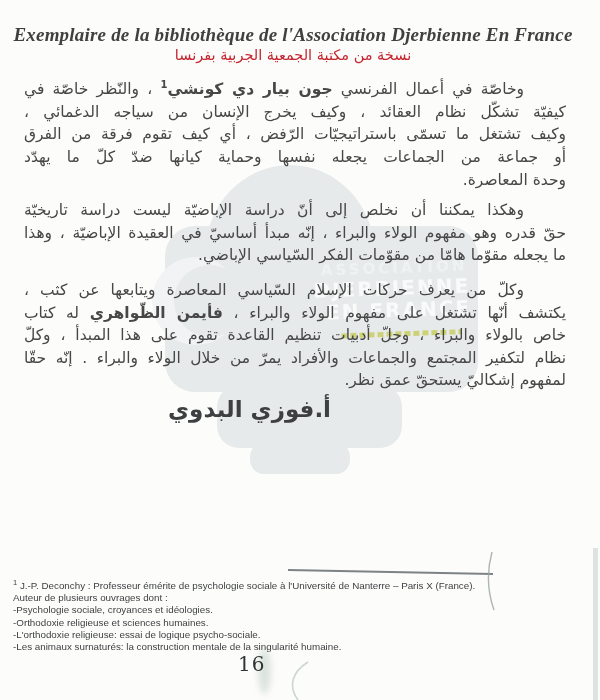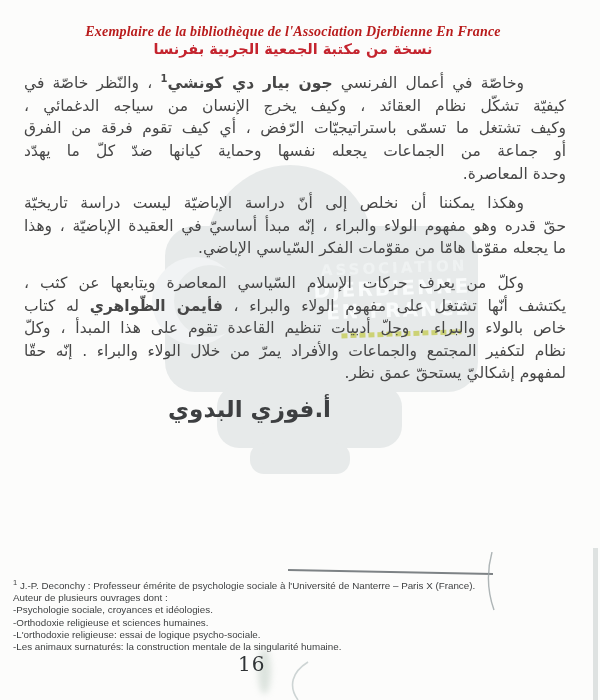--- a/index.html
+++ b/index.html
@@ -5,34 +5,34 @@
   html,body{margin:0;padding:0;}
   .page{
     position:relative;width:600px;height:700px;overflow:hidden;
     background:#fcfcfb;color:#474747;
     font-family:"DejaVu Sans",sans-serif;
   }
   
   .stamp{position:absolute;top:24px;left:0;right:14px;text-align:center;z-index:3;}
   .stamp-fr{
     font-family:"Liberation Serif",serif;font-style:italic;font-weight:bold;
-    font-size:14px;letter-spacing:.2px;color:#b91c1c;
+    font-size:19px;letter-spacing:.2px;color:#404040;
   }
   .stamp-ar{
-    direction:rtl;font-weight:bold;font-size:14.5px;color:#c4242e;margin-top:1px;
+    direction:rtl;font-weight:normal;font-size:14.5px;color:#c4242e;margin-top:1px;
   }
   
   .watermark{position:absolute;left:140px;top:158px;z-index:1;}
   
   .body-text{
     position:absolute;top:66px;right:34px;left:24px;z-index:2;
     direction:rtl;font-size:15.5px;line-height:22.6px;color:#474747;
     text-align:justify;
   }
-  .para{margin:2px 0 7px 0;}
+  .para{margin:8px 0 7px 0;}
   .line{text-align:justify;text-align-last:justify;}
   .line.short{text-align-last:right;}
   .line.indent{text-indent:42px;}
   .b{font-weight:bold;}
   sup.fn-ref{font-size:10px;font-weight:bold;}
   .signature{
     position:absolute;left:168px;top:396px;z-index:2;direction:rtl;
     font-weight:bold;font-size:23px;color:#3d3f41;
   }
   

